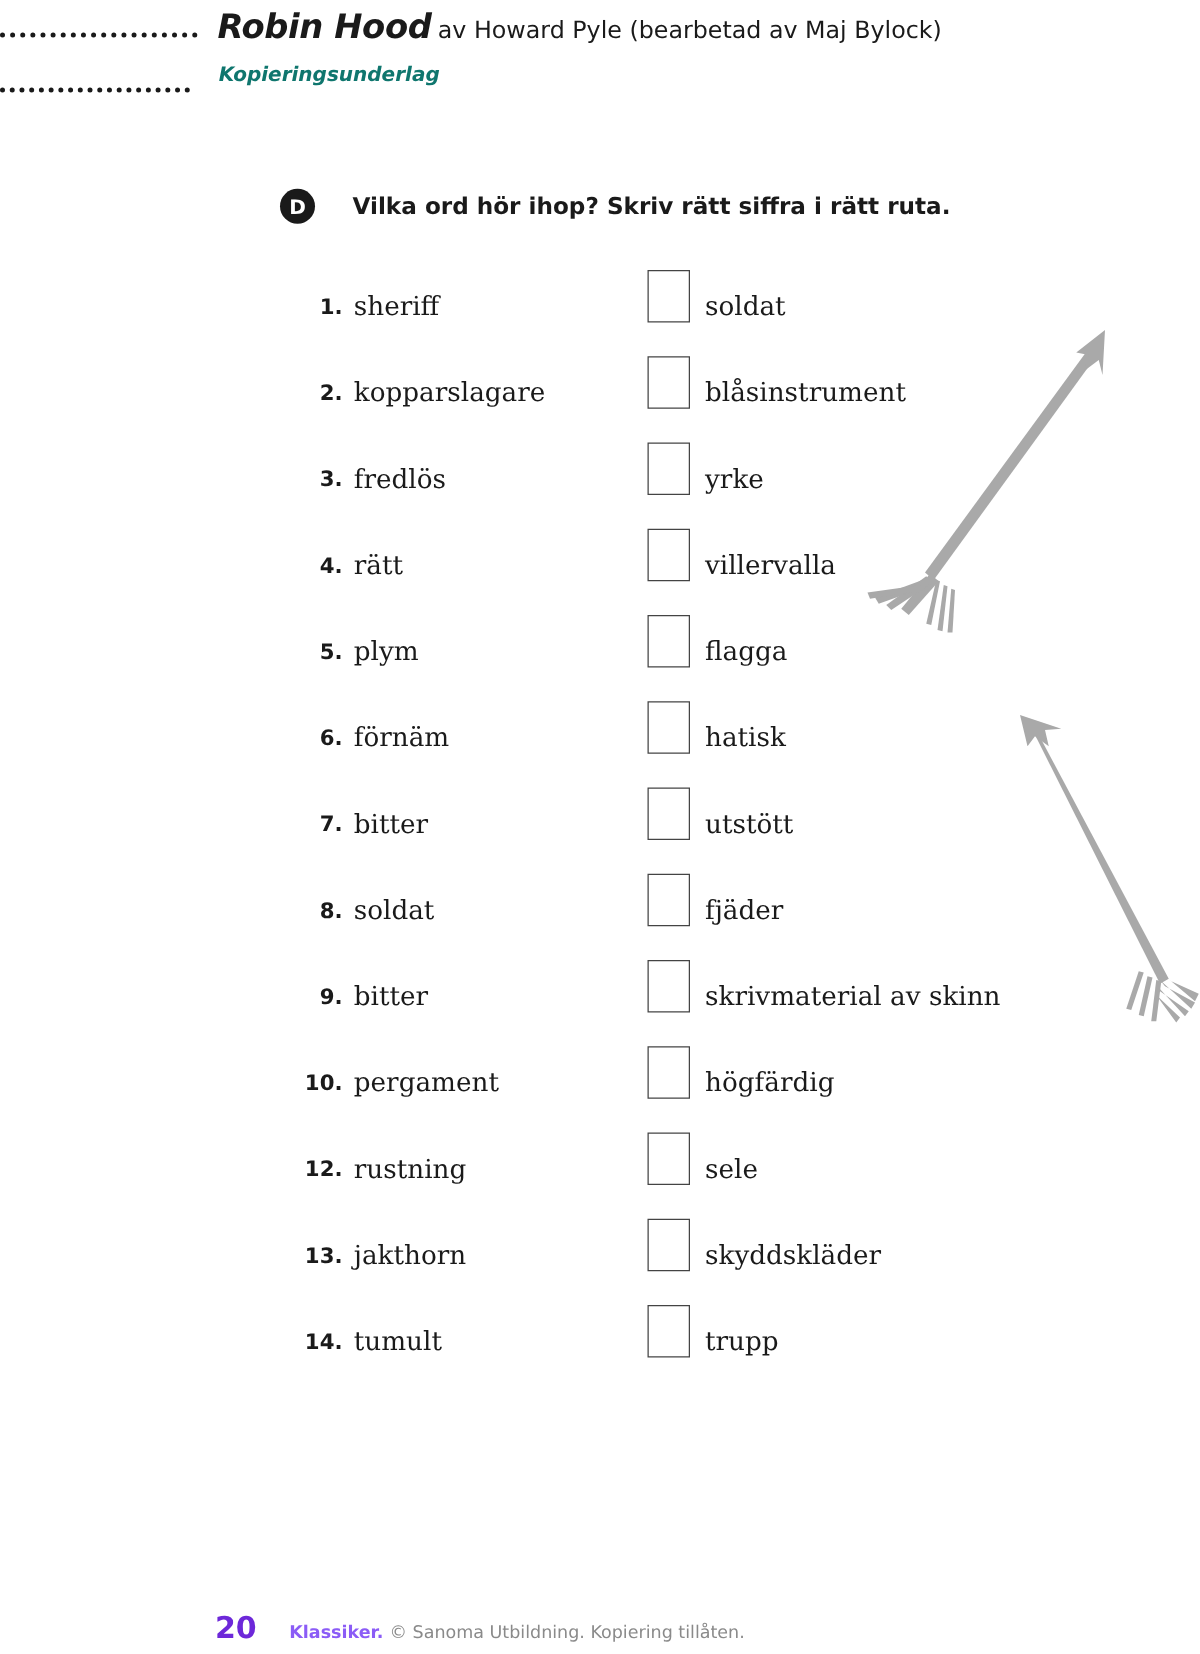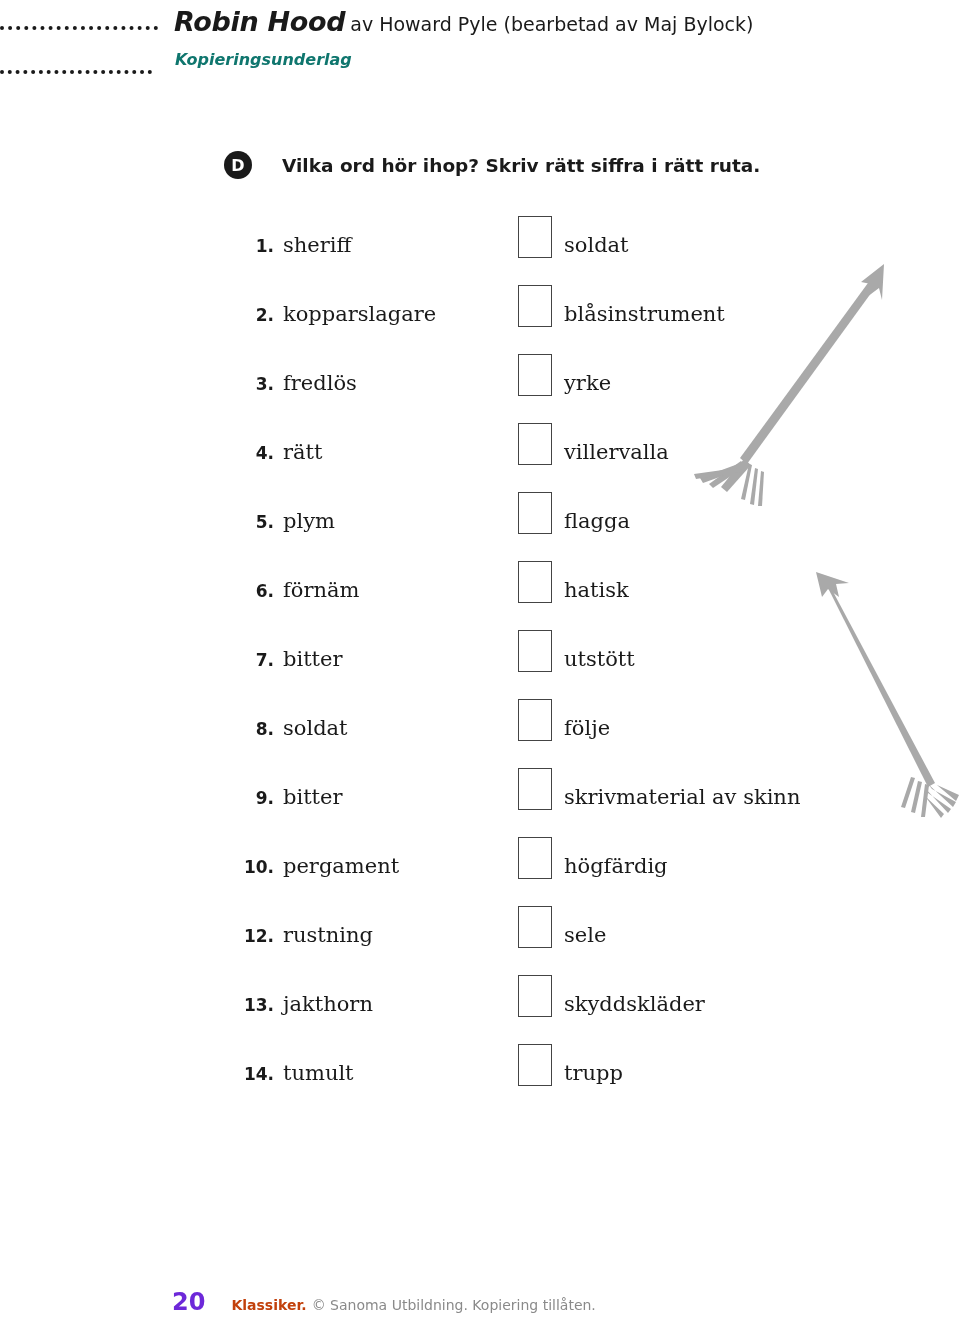--- a/index.html
+++ b/index.html
@@ -173,21 +173,21 @@
     font-family: "DejaVu Sans", sans-serif;
     font-weight: bold;
     font-size: 24px;
     color: #6d28d9;
   }
   .footer-series {
     margin-left: 26px;
     font-family: "DejaVu Sans", sans-serif;
     font-weight: bold;
     font-size: 14px;
-    color: #c2410c;
+    color: #8b5cf6;
   }
   .footer-copy {
     margin-left: 5px;
     font-family: "DejaVu Sans", sans-serif;
     font-size: 14px;
     color: #8a8a8a;
   }
 </style>
 </head>
 <body>
@@ -250,21 +250,21 @@
       <div class="row">
         <div class="num">7.</div>
         <div class="word">bitter</div>
         <div class="answer-box"></div>
         <div class="match">utstött</div>
       </div>
       <div class="row">
         <div class="num">8.</div>
         <div class="word">soldat</div>
         <div class="answer-box"></div>
-        <div class="match">följe</div>
+        <div class="match">fjäder</div>
       </div>
       <div class="row">
         <div class="num">9.</div>
         <div class="word">bitter</div>
         <div class="answer-box"></div>
         <div class="match">skrivmaterial av skinn</div>
       </div>
       <div class="row">
         <div class="num">10.</div>
         <div class="word">pergament</div>

